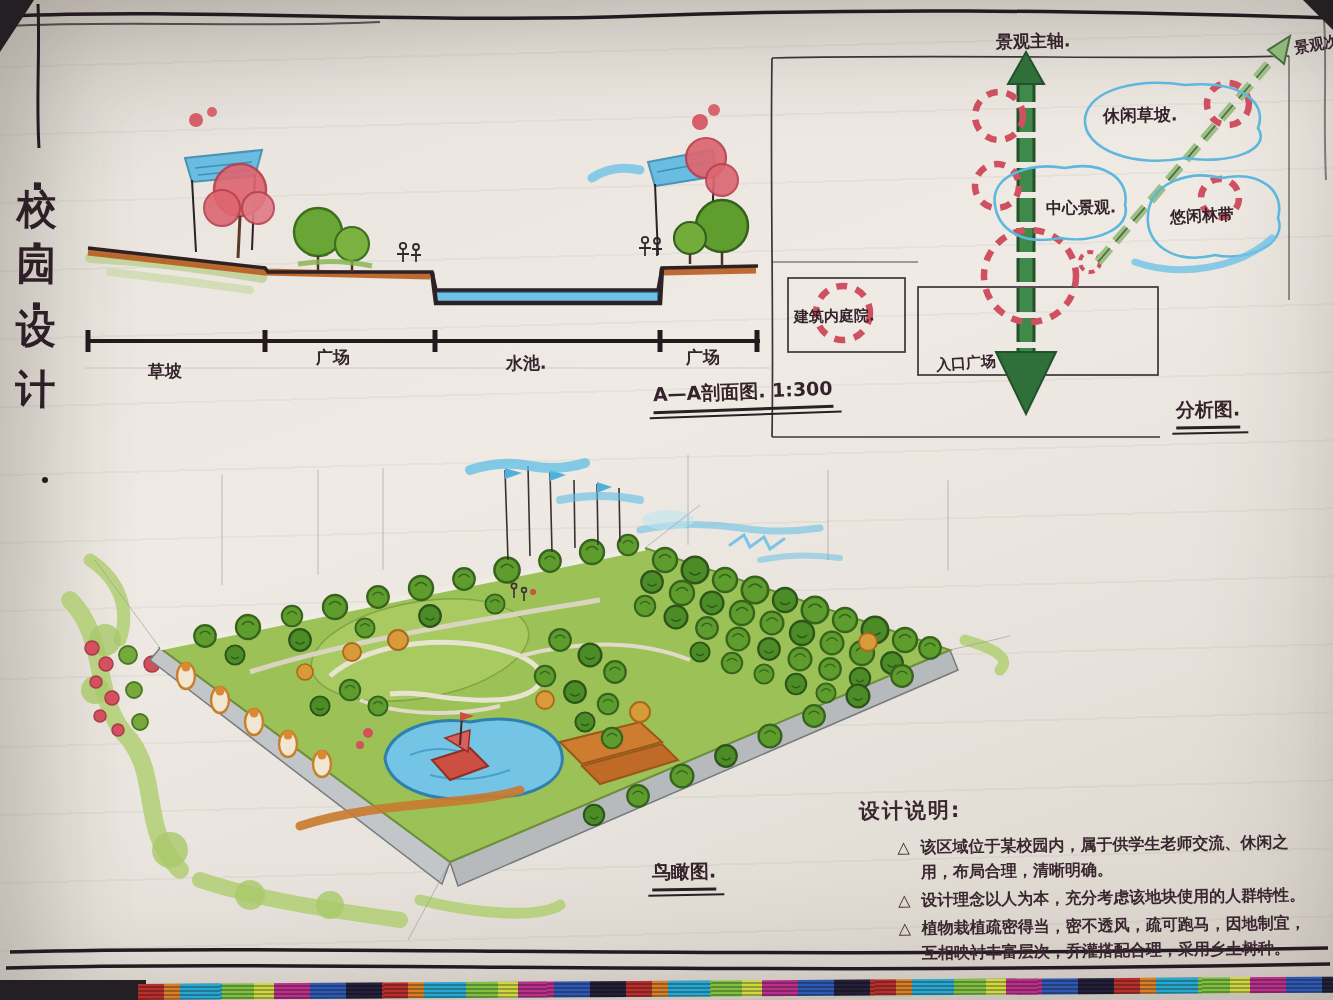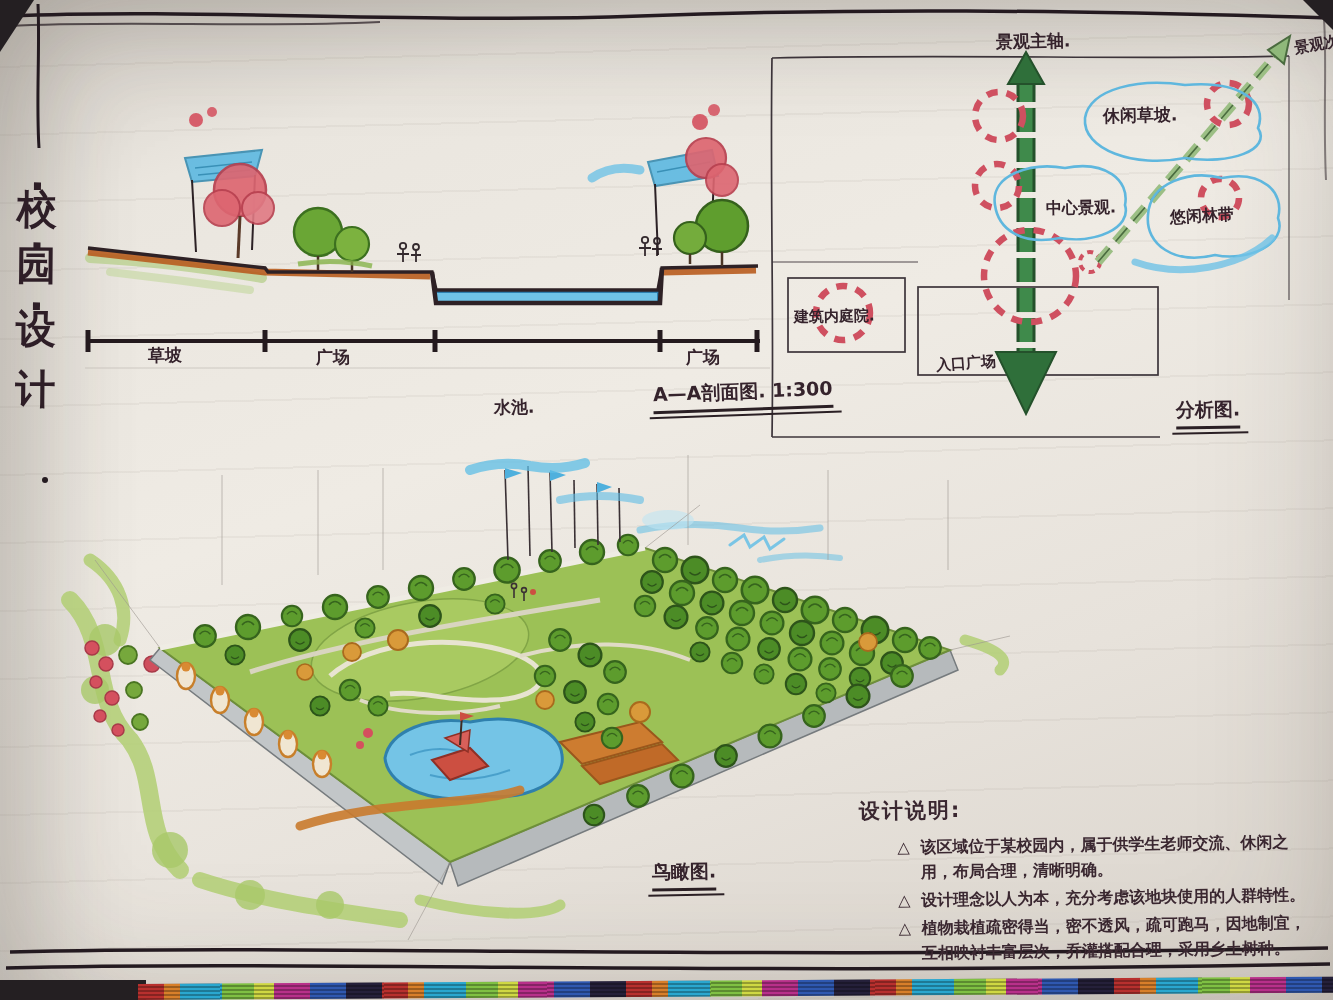--- a/index.html
+++ b/index.html
@@ -344,23 +344,23 @@
           <line x1="514" y1="589" x2="514" y2="598"></line>
         <circle cx="524" cy="590" r="2.4"></circle>
           <line x1="524" y1="593" x2="524" y2="601"></line>
       </g>
       <circle cx="533" cy="592" r="3" fill="#cc4f41"></circle>
     </g>
   </svg>
 
   <div id="vtitle">校·园·设·计</div>
 
-  <div class="label lab17" style="left:148px;top:344px;">草坡</div>
+  <div class="label lab17" style="left:148px;top:360px;">草坡</div>
   <div class="label lab17" style="left:316px;top:346px;">广场</div>
-  <div class="label lab17" style="left:494px;top:352px;margin-top:44px;">水池.</div>
+  <div class="label lab17" style="left:506px;top:352px;">水池.</div>
   <div class="label lab17" style="left:686px;top:346px;">广场</div>
 
   <div class="label" style="left:653px;top:379px;transform:rotate(-2deg);">
     <span class="h-underline"><span>A—A剖面图.</span>
     <span>1:300</span></span>
   </div>
 
   <div class="label lab17" style="left:996px;top:30px;">景观主轴.</div>
   <div class="label lab15" style="left:1294px;top:34px;transform:rotate(-10deg);">景观次轴</div>
   <div class="label lab17" style="left:1103px;top:104px;">休闲草坡.</div>

